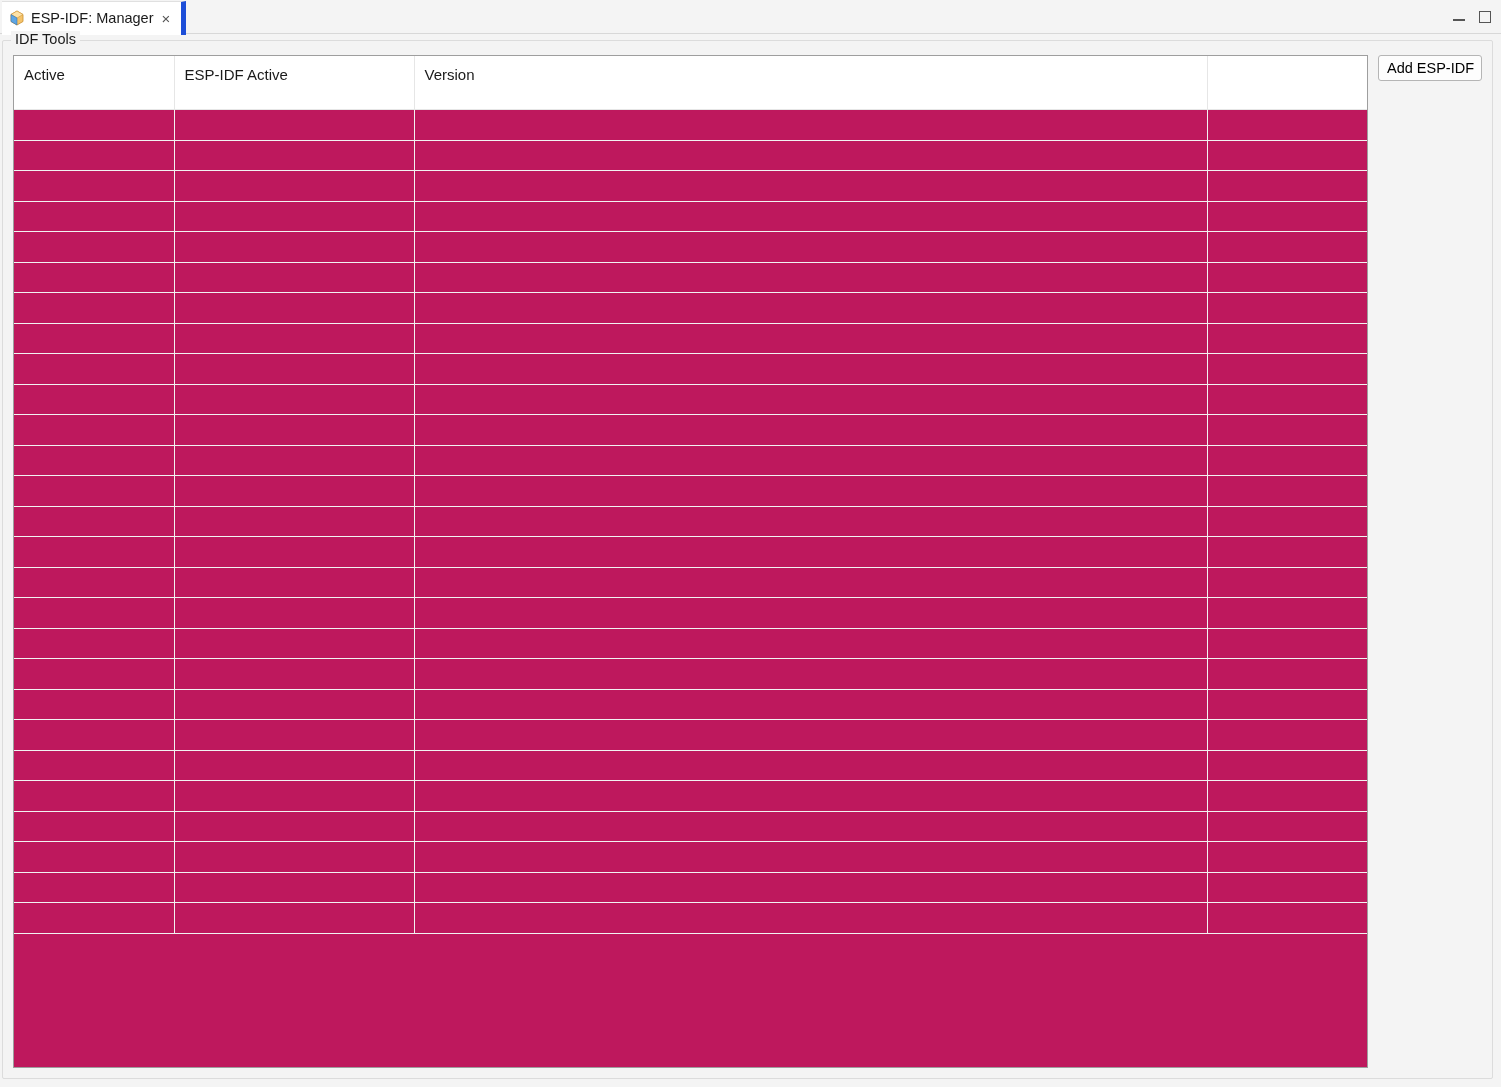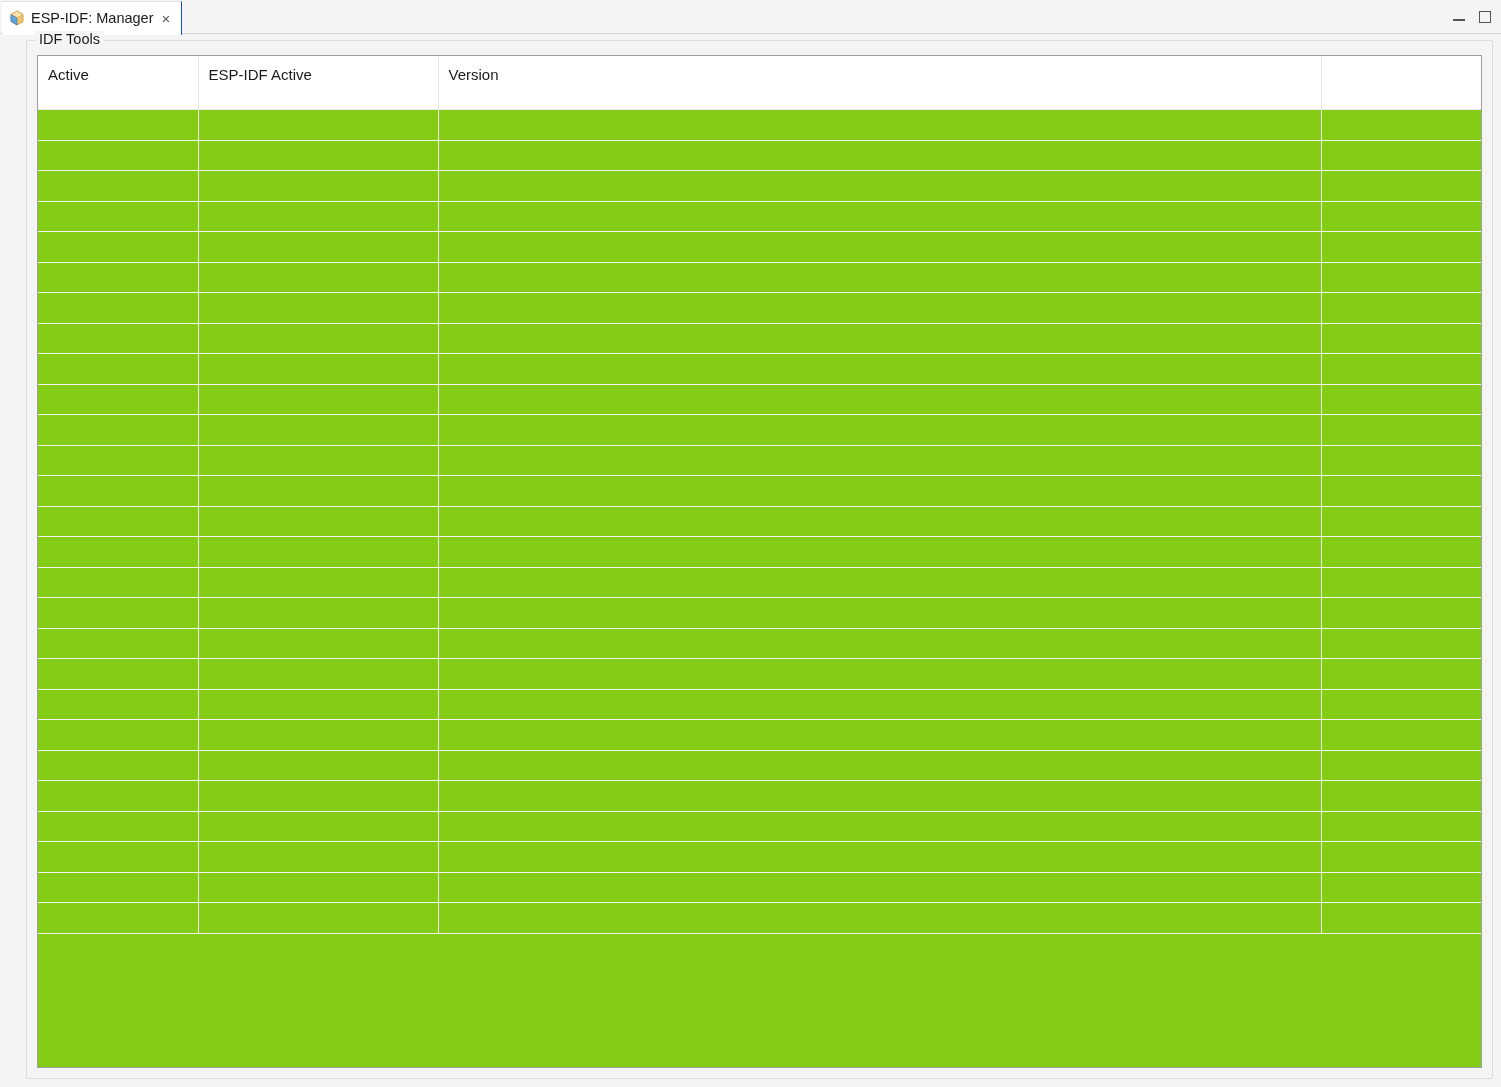--- a/index.html
+++ b/index.html
@@ -22,21 +22,21 @@
     border-bottom: 1px solid #d8d8d8;
     padding-left: 2px;
   }
   .tab {
     display: flex;
     align-items: center;
     height: 34px;
     padding: 0 9px 0 7px;
     background: #ffffff;
     border-top: 1px solid #e0e0e0;
-    border-right: 1px solid #1d4ed8;
+    border-right: 5px solid #1d4ed8;
     gap: 6px;
     position: relative;
     top: 1px;
   }
   .tab-icon svg { display: block; }
   .tab-title { font-size: 14.5px; }
   .tab-close {
     font-size: 15px;
     color: #555;
     padding: 0 2px;
@@ -62,21 +62,21 @@
     border-top: 2px solid #555;
     margin-top: 6px;
   }
   .win-btn .max-glyph {
     width: 12px; height: 12px;
     border: 1.5px solid #555;
   }
 
   
   .content {
-    padding: 6px 8px 8px 26px;
+    padding: 6px 8px 8px 2px;
     height: calc(100% - 34px);
   }
   .groupbox {
     position: relative;
     border: 1px solid #dcdcdc;
     border-radius: 2px;
     height: 100%;
     padding: 14px 10px 10px 10px;
     background: #f4f4f4;
   }
@@ -91,21 +91,21 @@
   .group-content {
     display: flex;
     gap: 10px;
     height: 100%;
   }
 
   
   .table-wrap {
     flex: 1;
     border: 1px solid #9e9e9e;
-    background: #84cc16;
+    background: #be185d;
     overflow: hidden;
   }
   table { border-collapse: collapse; width: 100%; table-layout: fixed; }
   thead th {
     text-align: left;
     font-weight: normal;
     font-size: 15px;
     padding: 10px 10px 26px 10px;
     border-right: 1px solid #e6e6e6;
     border-bottom: 1px solid #e6e6e6;
@@ -344,15 +344,18 @@
               </tr>
               <tr>
                 <td></td>
                 <td></td>
                 <td></td>
                 <td></td>
               </tr>
             </tbody>
         </table>
       </div>
+      <div class="side-col">
+        <button class="add-btn">Add ESP-IDF</button>
+      </div>
     </div>
   </div>
 </div>
 
 </body></html>

